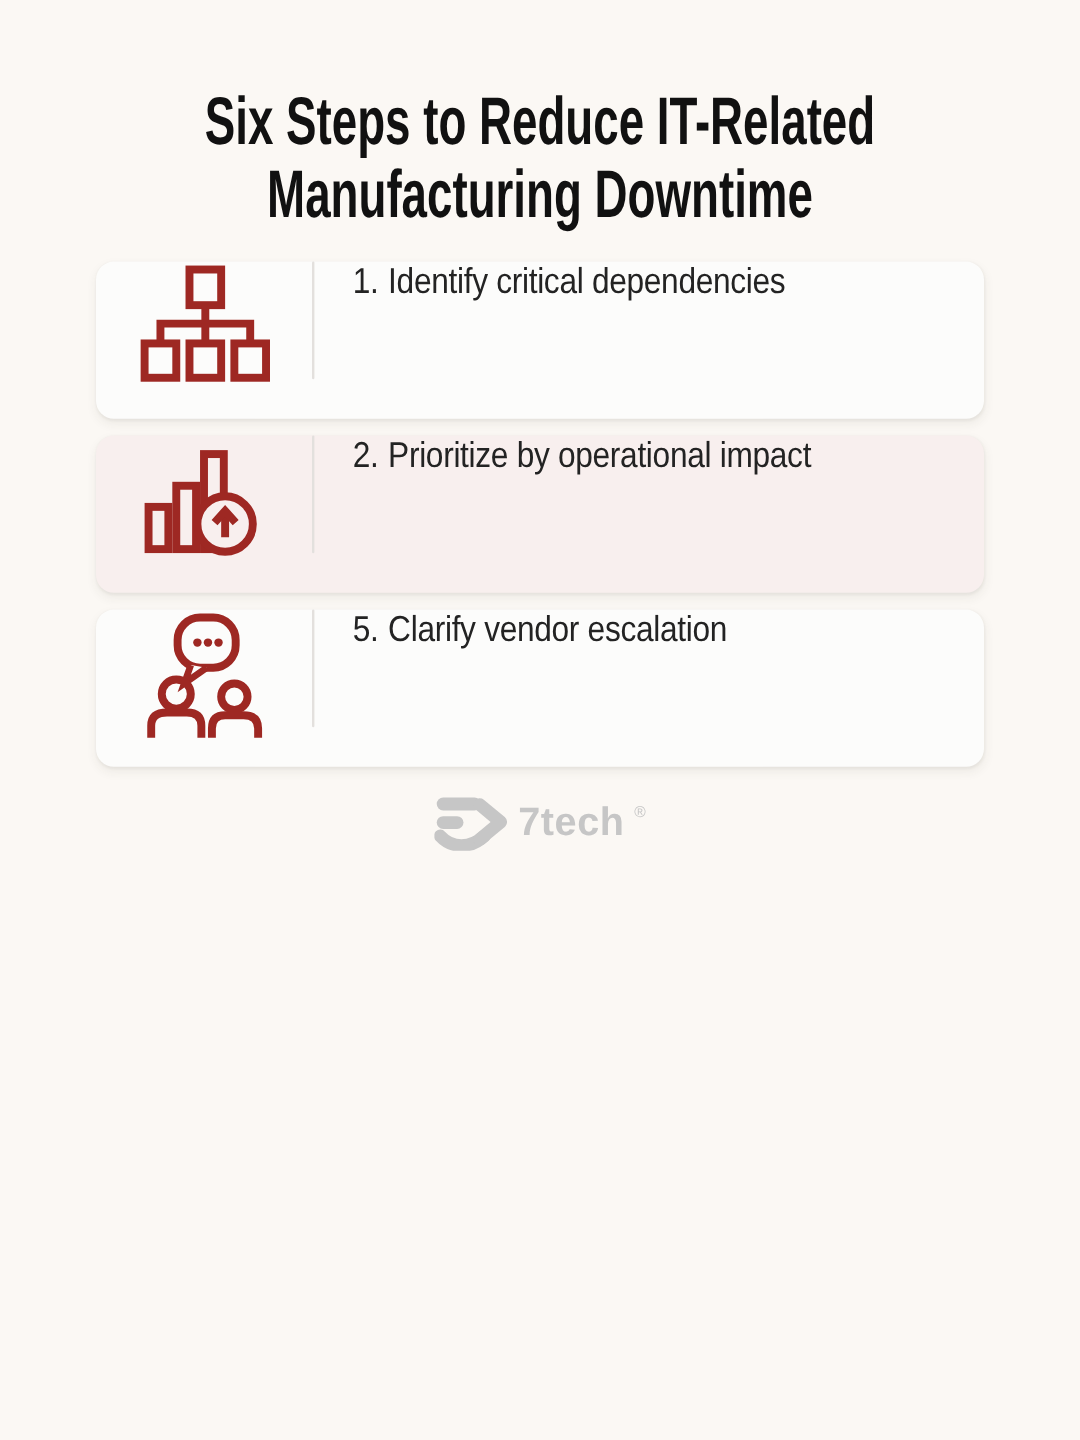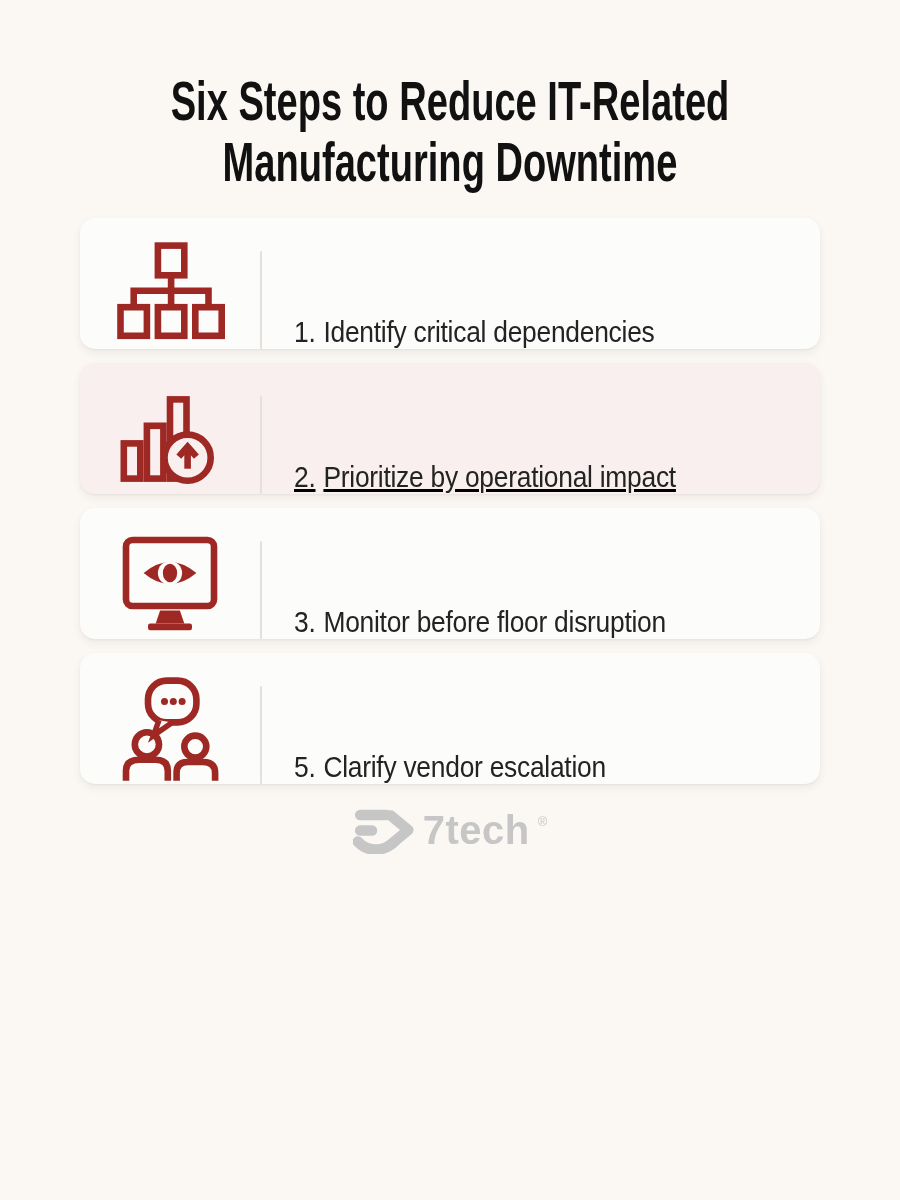--- a/index.html
+++ b/index.html
@@ -27,25 +27,25 @@
   }
   .title span{display:block;}
   .cards{
     margin:26px 80px 0 80px;
   }
   .card{
     height:131px;
     border-radius:15px;
     margin-bottom:14px;
     display:flex;
-    align-items:flex-end;
+    align-items:flex-start;
     box-shadow:0 4px 9px rgba(60,50,40,0.07), 0 1px 2px rgba(60,50,40,0.05);
   }
   .card.white{background:var(--card-white);}
-  .card.pink{background:var(--card-pink);text-decoration:underline;}
+  .card.pink{background:var(--card-pink);}
   .icon-box{
     width:180px;
     flex:0 0 180px;
     display:flex;
     align-items:center;
     justify-content:center;
   }
   .icon-box svg{width:110px;height:110px;color:var(--icon-red);}
   .fill-white{fill:var(--card-white);}
   .fill-pink{fill:var(--card-pink);}
@@ -68,21 +68,21 @@
   .step-text .num{margin-right:9px;}
   .footer{
     margin-top:22px;
     display:flex;
     align-items:center;
     justify-content:center;
     gap:8px;
   }
   .logo-mark{width:62px;height:48px;color:var(--logo-gray);}
   .logo-text{
-    font-size:40px;
+    font-size:33px;
     font-weight:bold;
     color:var(--logo-gray);
     letter-spacing:0.5px;
     line-height:48px;
   }
   .logo-reg{
     font-size:13px;
     color:var(--logo-gray);
     align-self:flex-start;
     margin-top:8px;
@@ -128,36 +128,20 @@
           <path d="M66 77 V59"></path>
           <path d="M58 66 L66 57 L74 66"></path>
         </svg>
       </div>
       <div class="vdivider"></div>
       <p class="step-text">
         <span class="num">2.</span><span>Prioritize by operational impact</span>
       </p>
     </article>
 
-    <article class="card white">
-      <div class="icon-box">
-        <svg viewBox="0 0 100 100" fill="none" stroke="currentColor" stroke-width="6">
-          <rect x="10" y="10" width="80" height="60" rx="6"></rect>
-          <path d="M26 40 Q50 20 74 40 Q50 60 26 40 Z" fill="currentColor" stroke="none"></path>
-          <circle cx="50" cy="40" r="11" class="fill-white" stroke="none"></circle>
-          <ellipse cx="50" cy="40" rx="6.5" ry="8.5" fill="currentColor" stroke="none"></ellipse>
-          <path d="M41 74 L37 86 H63 L59 74 Z" fill="currentColor" stroke="none"></path>
-          <rect x="30" y="86" width="40" height="6" rx="2" fill="currentColor" stroke="none"></rect>
-        </svg>
-      </div>
-      <div class="vdivider"></div>
-      <p class="step-text">
-        <span class="num">3.</span><span>Monitor before floor disruption</span>
-      </p>
-    </article>
 
 
     <article class="card white">
       <div class="icon-box">
         <svg viewBox="0 0 100 100" fill="none" stroke="currentColor" stroke-width="6">
           <rect x="30" y="6" width="44" height="38" rx="17"></rect>
           <path d="M40 42 L35 56 L52 44" class="fill-white" stroke="currentColor" stroke-width="5"></path>
           <circle cx="45" cy="25" r="3.2" fill="currentColor" stroke="none"></circle>
           <circle cx="53" cy="25" r="3.2" fill="currentColor" stroke="none"></circle>
           <circle cx="61" cy="25" r="3.2" fill="currentColor" stroke="none"></circle>

